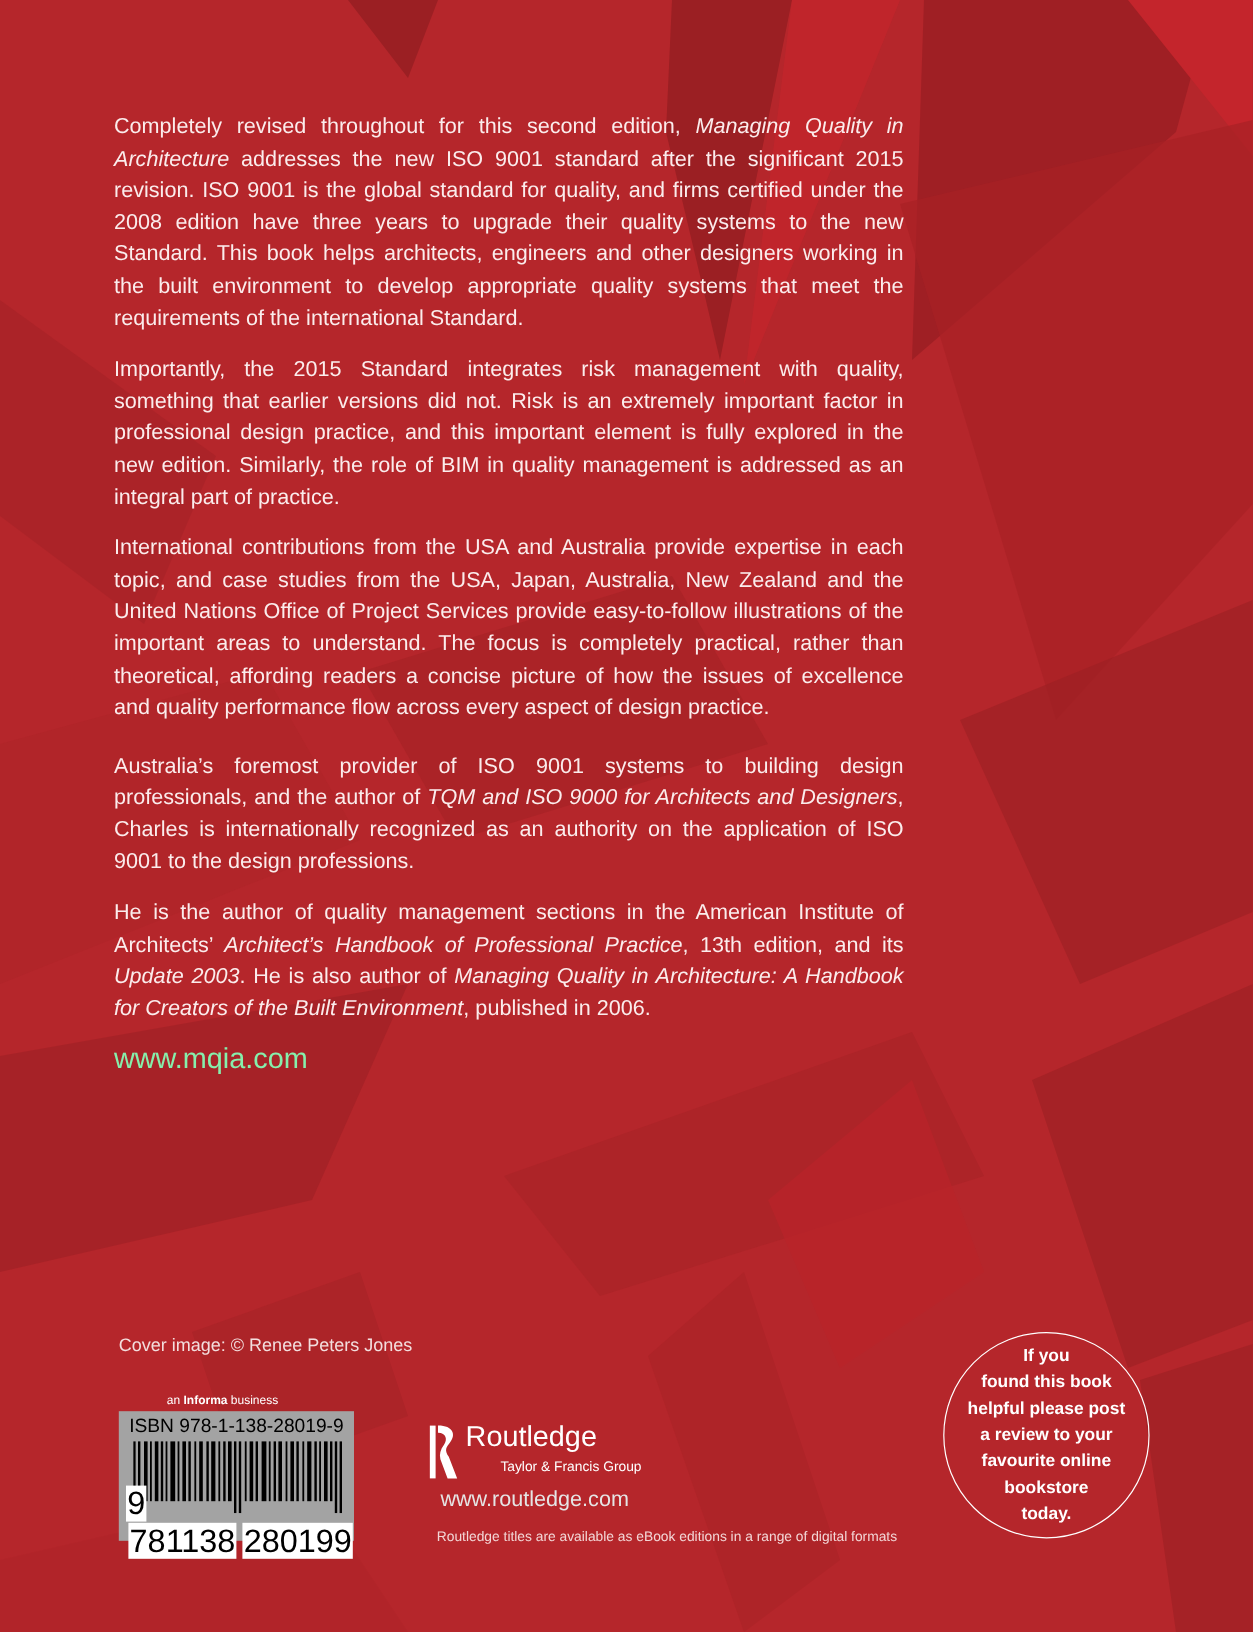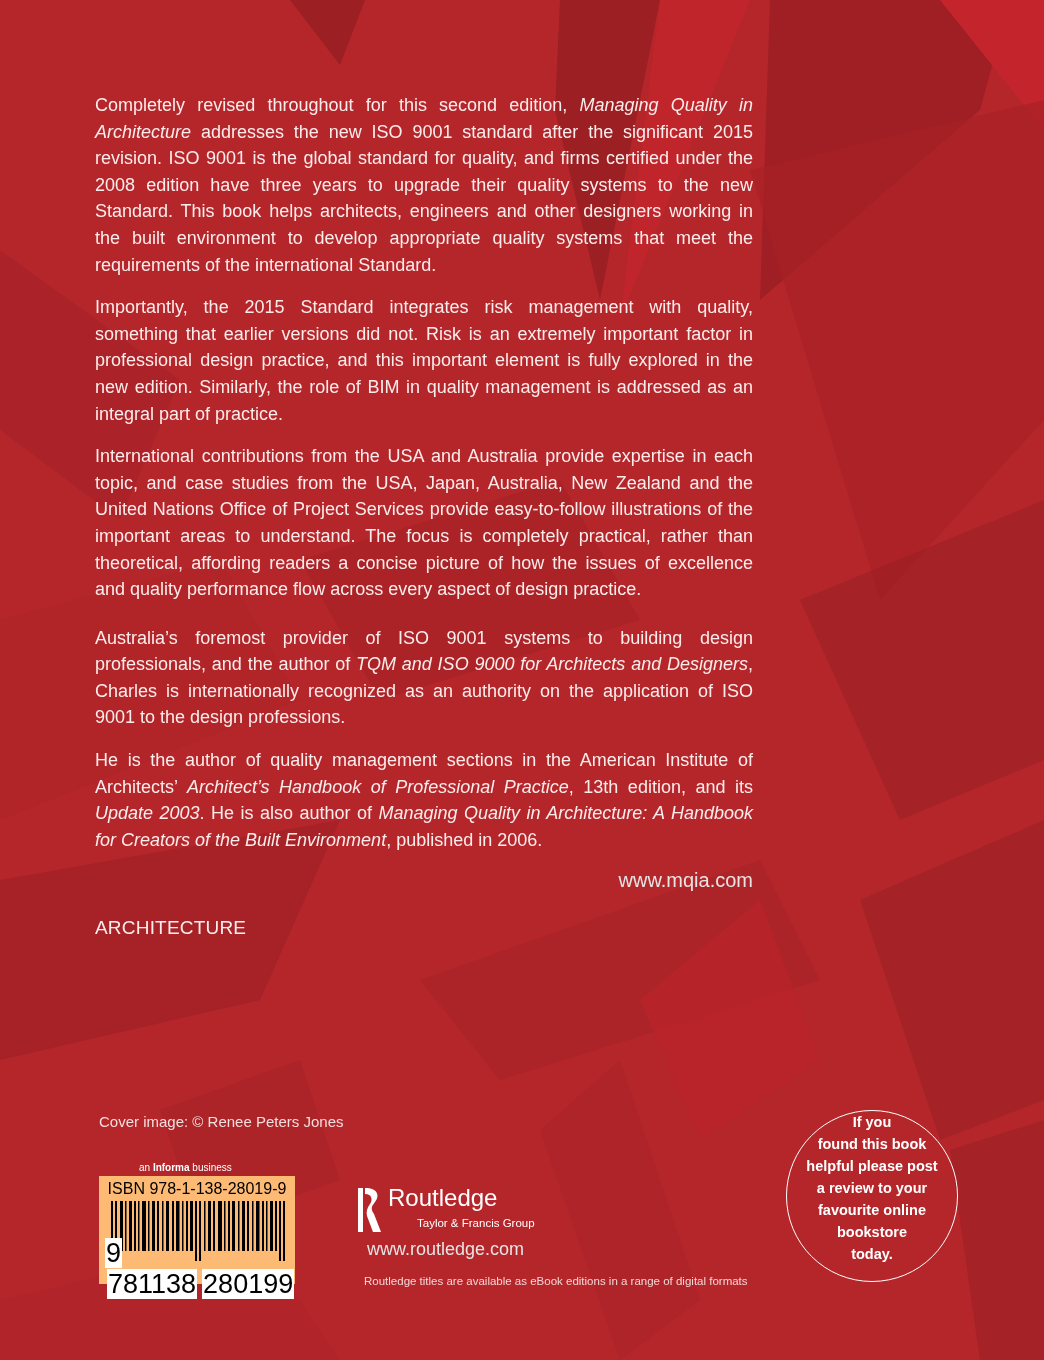--- a/index.html
+++ b/index.html
@@ -3,37 +3,37 @@
 <meta charset="utf-8">
 <style>
   html, body { margin:0; padding:0; }
   body { width:1044px; height:1360px; position:relative; overflow:hidden;
     background:#b5262b; font-family:"Liberation Sans", sans-serif; color:#fff; }
   .bg { position:absolute; inset:0; z-index:0; }
   .content { position:absolute; left:82px; top:92px; width:658px; z-index:1;margin-left:13px; }
   .para { font-size:18px; line-height:26.6px; text-align:justify; margin:0 0 16px 0; color:#fbecec; }
   .para i { font-style:italic; }
   .para b { font-weight:bold; }
-  .url { font-size:20px; margin:14px 0 0 0; color:#e5e5e5;text-align:right; }
+  .url { font-size:24px; margin:14px 0 0 0; color:#86efac; }
   .subject { font-size:19px; margin:25px 0 0 0; color:#fbecec; letter-spacing:0.2px; }
   .credit { position:absolute; left:99px; top:1113px; font-size:15px; color:#f3dede; z-index:1; }
   .informa { position:absolute; left:99px; top:1162px; font-size:10px; color:#fff; z-index:1;margin-left:40px; }
   .informa b { font-weight:bold; }
-  .barcode-box { position:absolute; left:99px; top:1176px; width:196px; height:108px; background:#fdba74; z-index:1; color:#000; }
+  .barcode-box { position:absolute; left:99px; top:1176px; width:196px; height:108px; background:#a3a3a3; z-index:1; color:#000; }
   .isbn { position:absolute; top:4px; left:0; width:100%; text-align:center; font-size:16px; }
   .bars { position:absolute; left:12px; top:25px; width:174px; height:60px; }
   .bars-digits { position:absolute; left:6px; top:62px; width:190px; font-size:27px; letter-spacing:0px; }
   .bars-digits span { background:#fff; padding:0 1px; }
   .rlogo { position:absolute; left:358px; top:1186px; width:24px; height:48px; z-index:1; }
   .rname { position:absolute; left:388px; top:1184px; font-size:24px; color:#fff; z-index:1; }
   .rgroup { position:absolute; left:389px; top:1217px; font-size:11.5px; color:#fff; z-index:1;margin-left:28px; }
   .rurl { position:absolute; left:367px; top:1239px; font-size:18px; color:#e5e5e5; z-index:1; }
   .rebook { position:absolute; left:364px; top:1275px; font-size:11.5px; color:#f3d6d6; z-index:1; }
   .review-circle { position:absolute; left:786px; top:1110px; width:170px; height:170px;
-    border:1.5px solid #fff; border-radius:50%; z-index:1; display:flex; justify-content:center; }
+    border:1.5px solid #fff; border-radius:50%; z-index:1; display:flex; align-items:center; justify-content:center; }
   .review-text { width:150px; text-align:center; font-weight:bold; font-size:14.5px; line-height:22px; color:#fff; }
 </style>
 </head>
 <body>
 
 <svg class="bg" width="1044" height="1360" viewBox="0 0 1044 1360" xmlns="http://www.w3.org/2000/svg">
   <rect width="1044" height="1360" fill="#b5262b"></rect>
   <polygon points="290,0 365,0 340,65" fill="#9b1f23"></polygon>
   <polygon points="560,0 660,0 600,300 555,110" fill="#9b1f23"></polygon>
   <polygon points="770,0 1010,0 980,110 760,300" fill="#9b1f23" opacity="0.85"></polygon>
@@ -56,21 +56,20 @@
 
 <div class="content">
   <p class="para"><span>Completely revised throughout for this second edition, </span><i>Managing Quality in Architecture</i><span> addresses the new ISO 9001 standard after the significant 2015 revision. ISO 9001 is the global standard for quality, and firms certified under the 2008 edition have three years to upgrade their quality systems to the new Standard. This book helps architects, engineers and other designers working in the built environment to develop appropriate quality systems that meet the requirements of the international Standard.</span></p>
   <p class="para"><span>Importantly, the 2015 Standard integrates risk management with quality, something that earlier versions did not. Risk is an extremely important factor in professional design practice, and this important element is fully explored in the new edition. Similarly, the role of BIM in quality management is addressed as an integral part of practice.</span></p>
   <p class="para" style="margin-bottom:22px;"><span>International contributions from the USA and Australia provide expertise in each topic, and case studies from the USA, Japan, Australia, New Zealand and the United Nations Office of Project Services provide easy-to-follow illustrations of the important areas to understand. The focus is completely practical, rather than theoretical, affording readers a concise picture of how the issues of excellence and quality performance flow across every aspect of design practice.</span></p>
 
   <p class="para"><span>Australia’s foremost provider of ISO 9001 systems to building design professionals, and the author of </span><i>TQM and ISO 9000 for Architects and Designers</i><span>, Charles is internationally recognized as an authority on the application of ISO 9001 to the design professions.</span></p>
   <p class="para"><span>He is the author of quality management sections in the American Institute of Architects’ </span><i>Architect’s Handbook of Professional Practice</i><span>, 13th edition, and its </span><i>Update 2003</i><span>. He is also author of </span><i>Managing Quality in Architecture: A Handbook for Creators of the Built Environment</i><span>, published in 2006.</span></p>
 
   <div class="url">www.mqia.com</div>
-  <div class="subject">ARCHITECTURE</div>
 </div>
 
 <div class="credit">Cover image: © Renee Peters Jones</div>
 
 <div class="informa"><span>an</span> <b>Informa</b> <span>business</span></div>
 
 <div class="barcode-box">
   <div class="isbn">ISBN 978-1-138-28019-9</div>
   <svg class="bars" viewBox="0 0 174 60" preserveAspectRatio="none" xmlns="http://www.w3.org/2000/svg">
     <g fill="#000">

